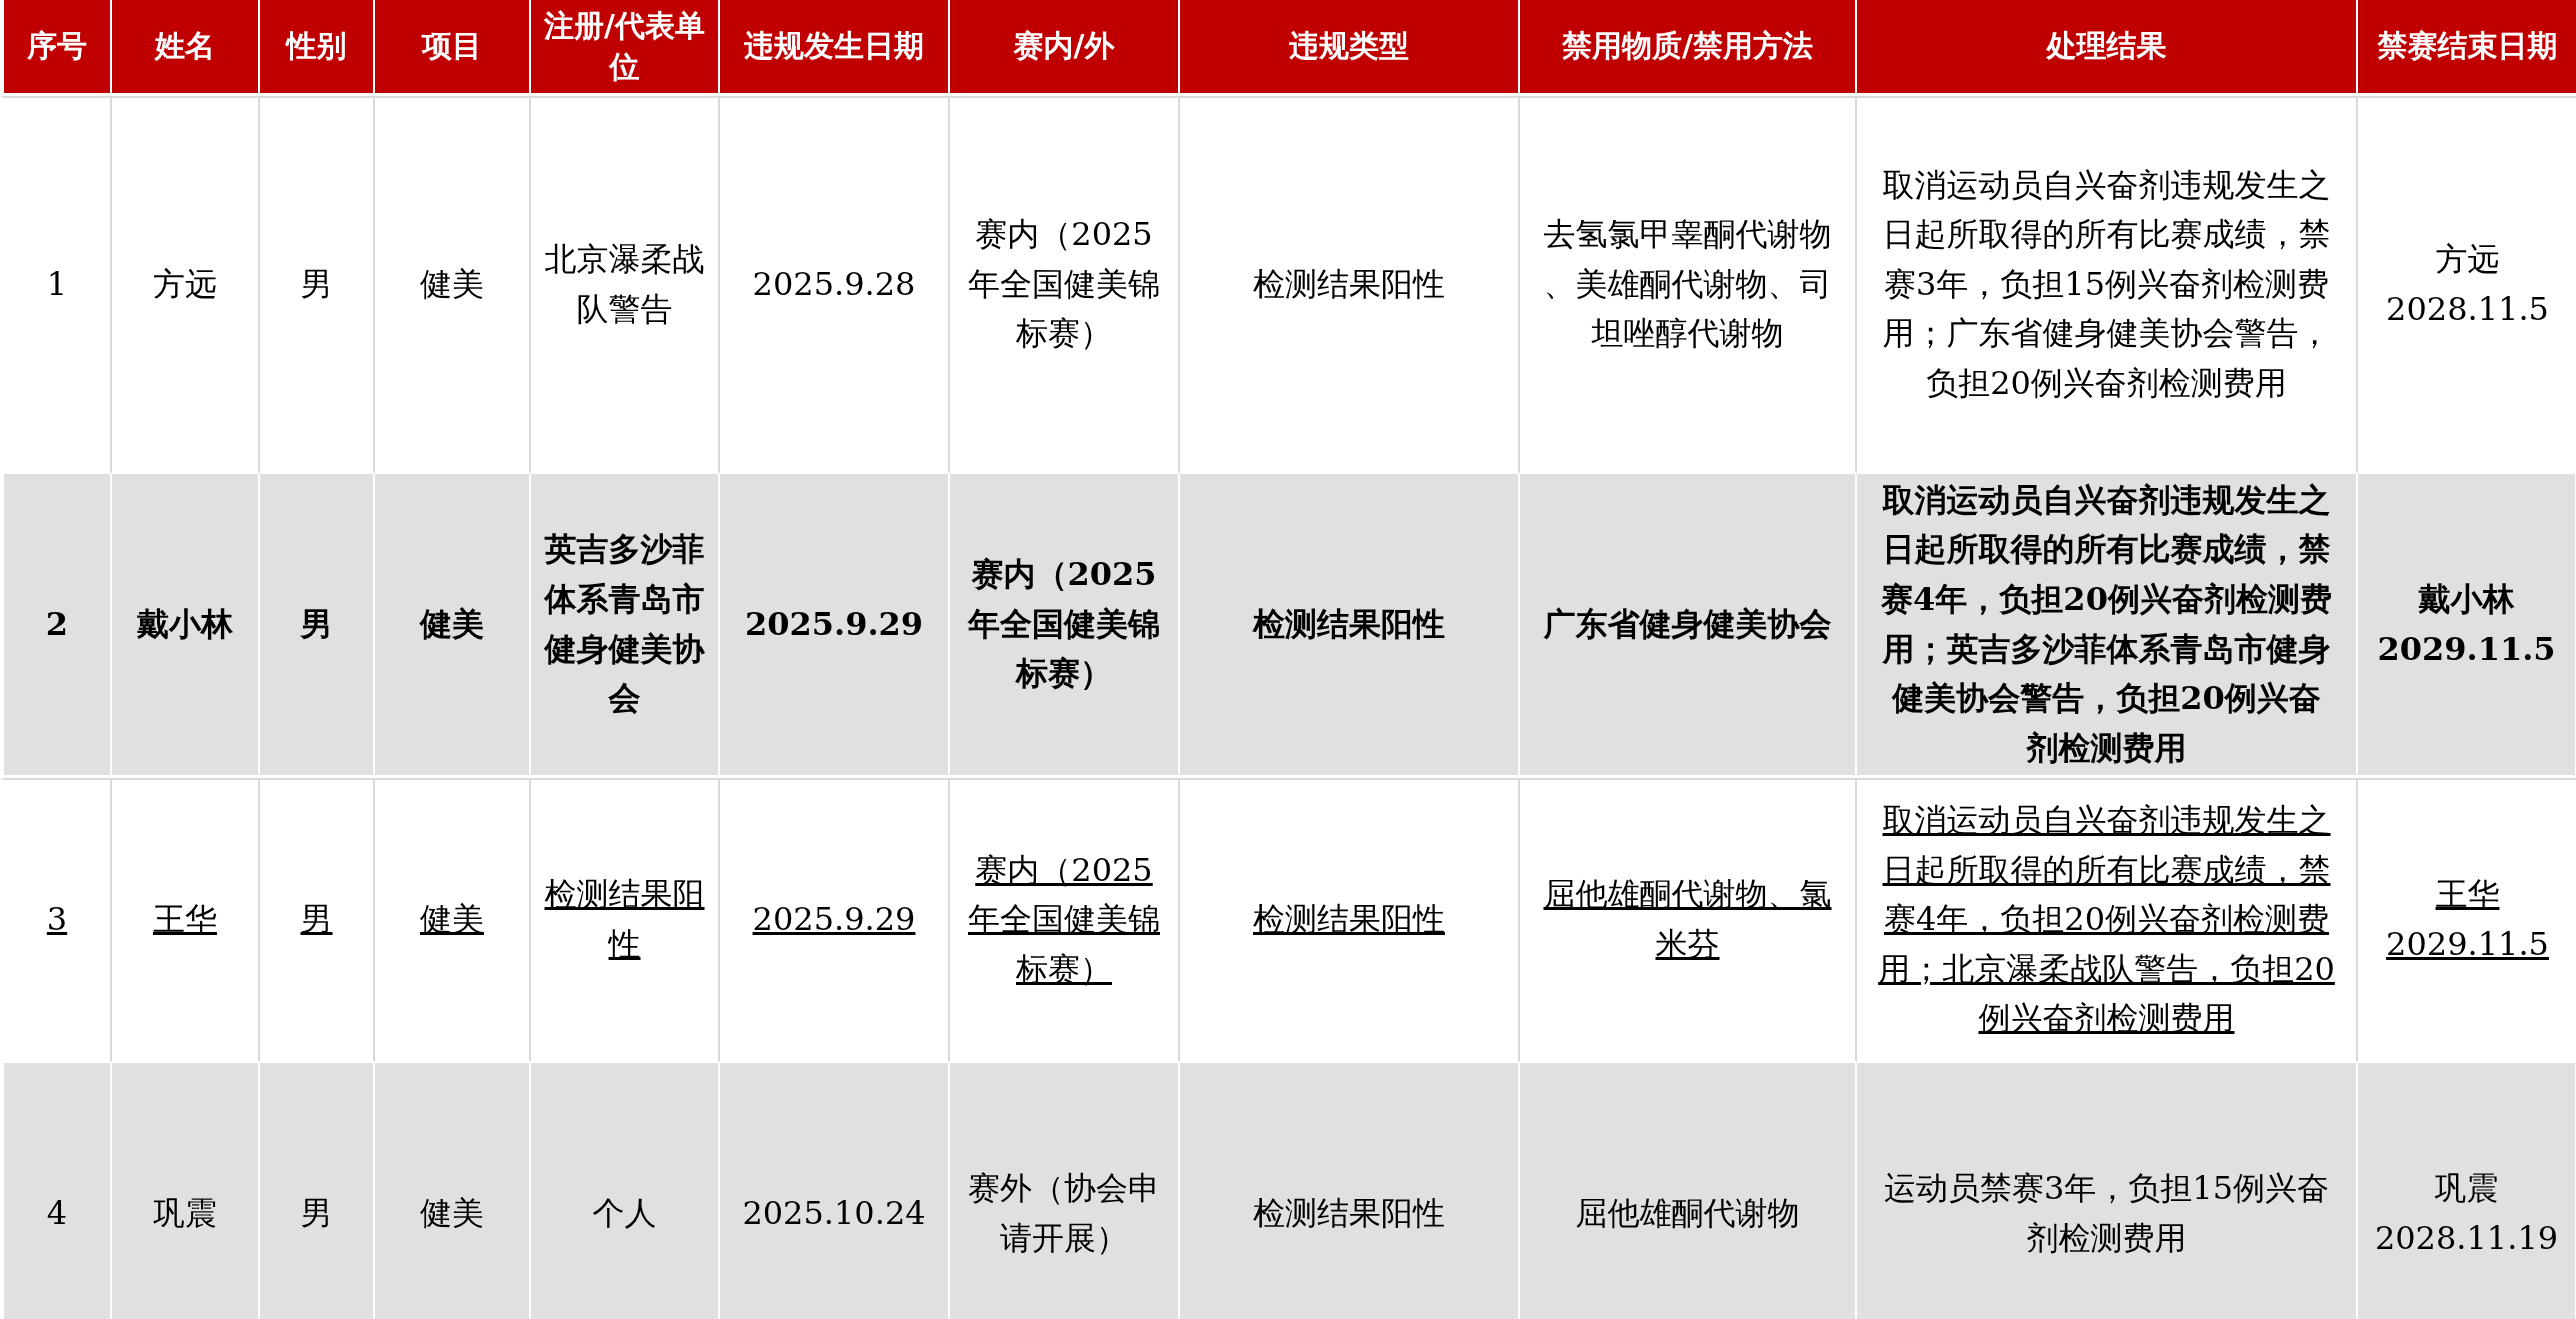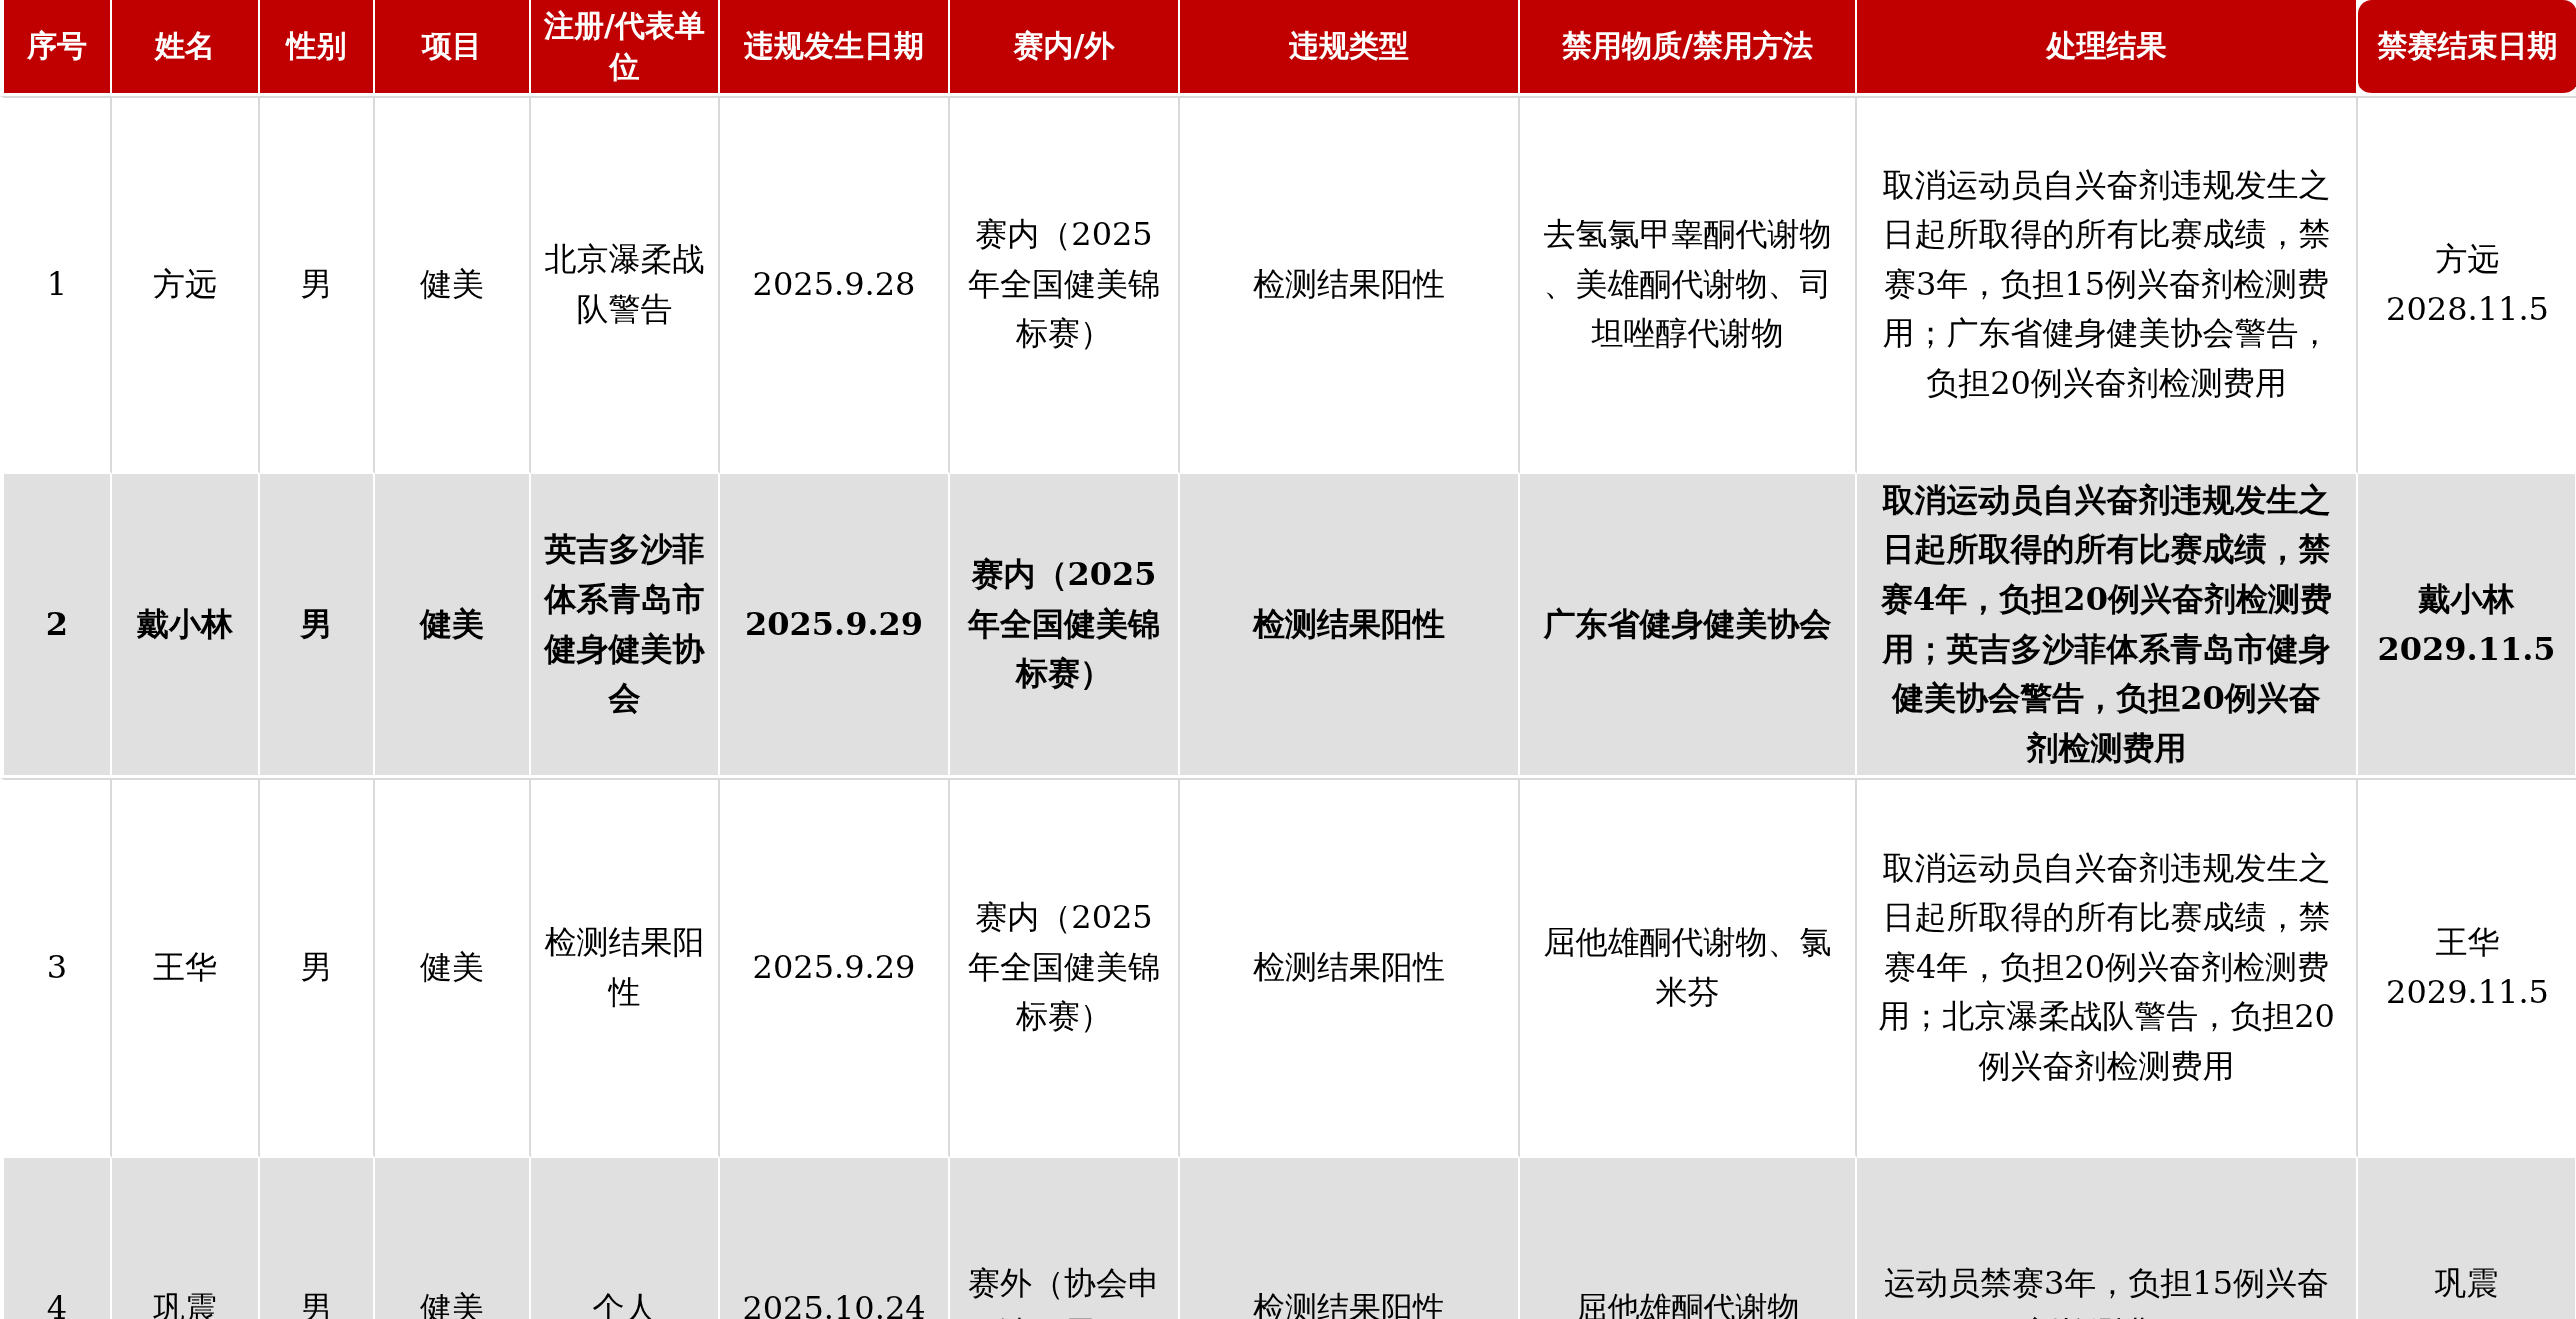--- a/index.html
+++ b/index.html
@@ -3,30 +3,30 @@
 <meta charset="utf-8">
 <style>
   html,body{margin:0;padding:0;background:#ffffff;}
   body{width:2576px;height:1320px;overflow:hidden;
        font-family:"DejaVu Serif","Liberation Serif",serif;color:#000;}
   table{border-collapse:separate;border-spacing:0;table-layout:fixed;width:2576px;}
   th,td{box-sizing:border-box;text-align:center;vertical-align:middle;overflow:hidden;}
   th{background:#c00000;color:#ffffff;font-weight:bold;font-size:30px;line-height:1.35;
      height:96px;padding:0 8px;border-right:2.8px solid #ffffff;border-bottom:3.4px solid #ffffff;}
   th:first-child{border-left:4.5px solid #ffffff;}
-  th:last-child{border-right:none;border-radius:14px;}
+  th:last-child{border-right:none;}
   td{font-size:32px;line-height:1.55;padding:0 5.6px;border-bottom:3.4px solid #ffffff;}
   td:last-child{border-right:none;}
   tr.r-white td{background:#ffffff;border-right:2.3px solid #d9d9d9;border-top:2.3px solid #d9d9d9;}
   tr.r-white td:last-child{border-right:none;}
   tr.r-gray td{background:#e0e0e0;border-right:2.8px solid #ffffff;}
   tr.r-gray td:first-child,tr.r-white td:first-child{border-left:4.5px solid #ffffff;}
   tr.row-1 td{height:378px;}
   tr.row-2 td{height:304px;font-weight:bold;}
-  tr.row-3 td{height:380px;}
+  tr.row-3 td{height:285px;text-decoration:underline;}
   tr.row-4 td{height:304px;}
   .c-unit{padding:0 8.4px;}
   .c-inout{padding:0 14px;}
   .c-substance,.c-result{padding:0 20px;line-break:anywhere;word-break:break-all;}
   .c-no{width:112px;}.c-name{width:148px;}.c-gender{width:115px;}.c-sport{width:156px;}
   .c-unitw{width:189px;}.c-date{width:230px;}.c-inoutw{width:230px;}.c-type{width:340px;}
   .c-subw{width:337px;}.c-resw{width:501px;}.c-endw{width:219px;}
   .bottom-strip{margin-left:112px;height:4px;background:#e0e0e0;}
   .two-line span{display:block;}
 </style>

